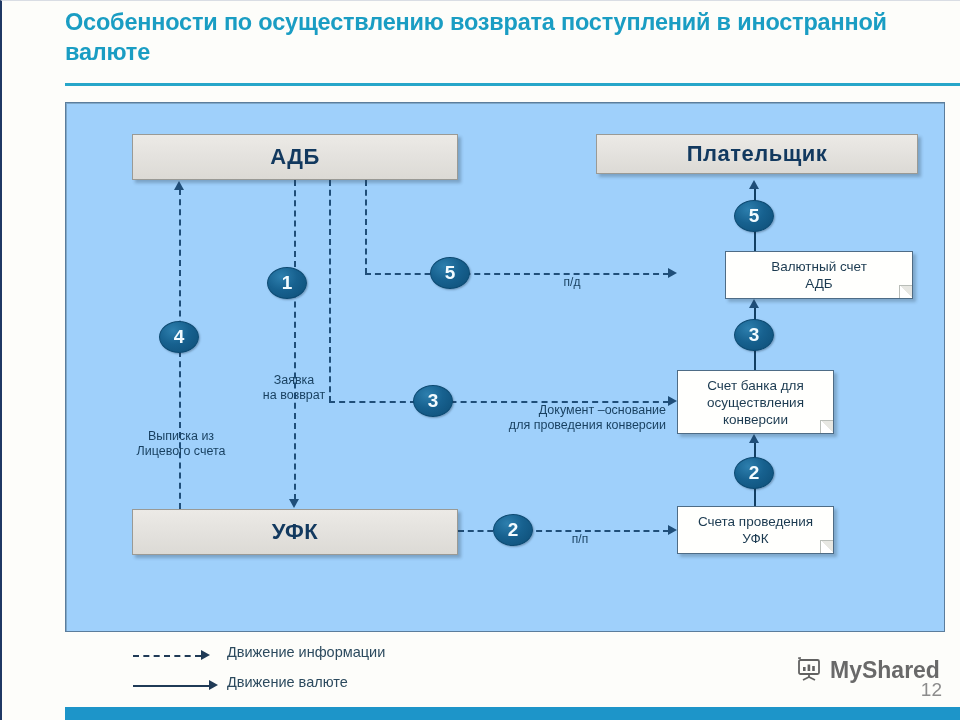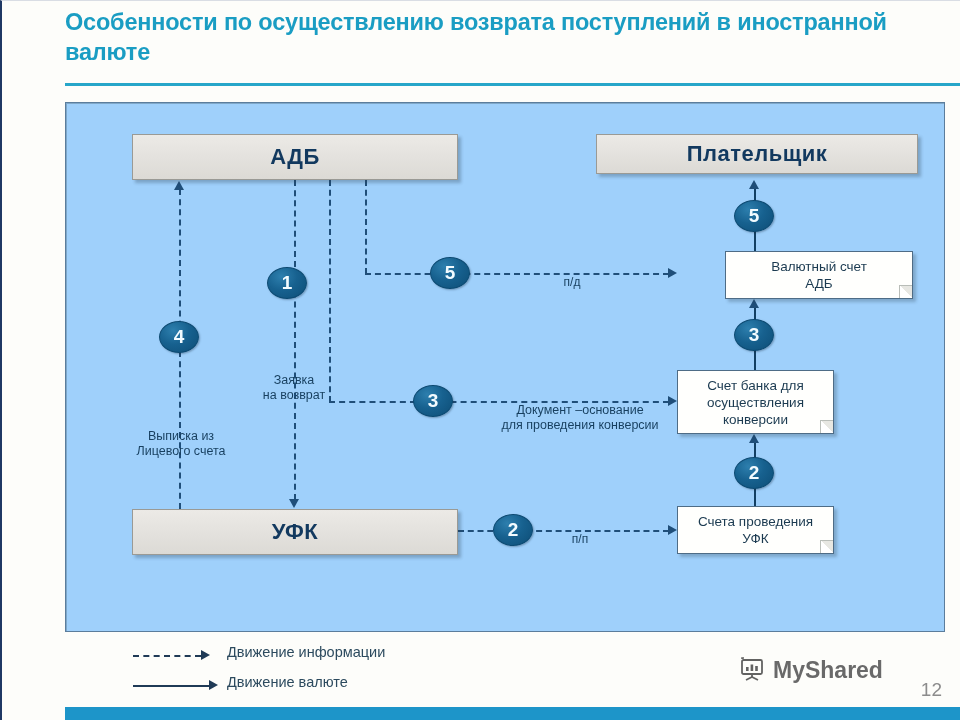--- a/index.html
+++ b/index.html
@@ -137,21 +137,21 @@
   }
   .legend-arrow {
     position: absolute; top: 9px;
     width: 0; height: 0;
     border-top: 5px solid transparent; border-bottom: 5px solid transparent;
     border-left: 9px solid #1f3a56;
   }
 
   
   #watermark {
-    position: absolute; left: 736px; top: 655px;
+    position: absolute; left: 793px; top: 655px;
     display: flex; align-items: center; gap: 7px;
     color: #5d5d5d; font-size: 23px; font-weight: 600;
     opacity: 0.92;
   }
   #page-number {
     position: absolute; right: 18px; top: 678px;
     color: #8c8c8c; font-size: 19px;
   }
   #bottom-bar {
     position: absolute; left: 63px; bottom: 0;
@@ -239,21 +239,21 @@
   <span>2</span>
 </div>
 <div class="step" style="left:732px; top:456px;">
   <span>2</span>
 </div>
 
 <div class="lbl" style="left:232px; top:348px; width:120px;">Заявка
 на возврат</div>
 <div class="lbl" style="left:117px; top:404px; width:124px;">Выписка из
 Лицевого счета</div>
-<div class="lbl" style="left:492px; top:378px; width:172px;">Документ –основание
+<div class="lbl" style="left:492px; top:378px; width:172px;text-align:right;">Документ –основание
 для проведения конверсии</div>
 <div class="lbl lbl-sm" style="left:554px; top:250px; width:32px;">п/д</div>
 <div class="lbl lbl-sm" style="left:562px; top:507px; width:32px;">п/п</div>
 
 <div id="legend">
   <div class="legend-row">
     <span class="legend-dash"></span>
     <span class="legend-arrow" style="left:136px;"></span>
     <span class="legend-text">Движение информации</span>
   </div>

